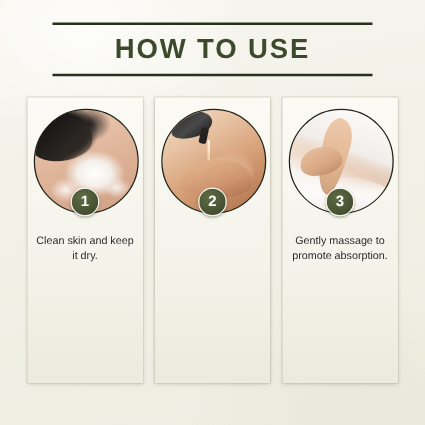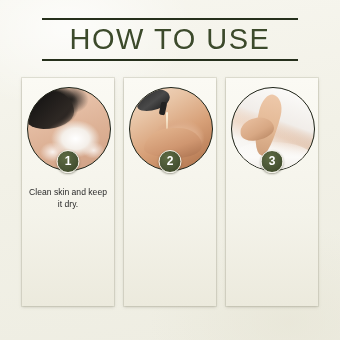--- a/index.html
+++ b/index.html
@@ -33,22 +33,22 @@
     width: 256px;
     text-align: center;
   }
   #rule-top, #rule-bottom {
     height: 2px;
     background: #26301c;
     width: 100%;
   }
   #title-text {
     font-family: "Liberation Sans", sans-serif;
-    font-weight: normal;
-    font-size: 29px;
+    font-weight: bold;
+    font-size: 22px;
     line-height: 36px;
     letter-spacing: 1.5px;
     color: #3c4a2b;
     text-shadow: 0.5px 0.5px 0 rgba(255,255,255,0.6);
     white-space: nowrap;
     padding: 1px 0 2px 0;
   }
 
   
   #panels {
@@ -256,16 +256,17 @@
 
     <div class="panel">
       <div class="photo-wrap">
         <div class="photo ph3">
           <div class="towel"></div>
           <div class="arm"></div>
           <div class="hand"></div>
         </div>
       </div>
       <div class="badge">3</div>
+      <div class="caption">Gently massage to promote absorption.</div>
     </div>
 
   </div>
 </div>
 
 </body></html>

